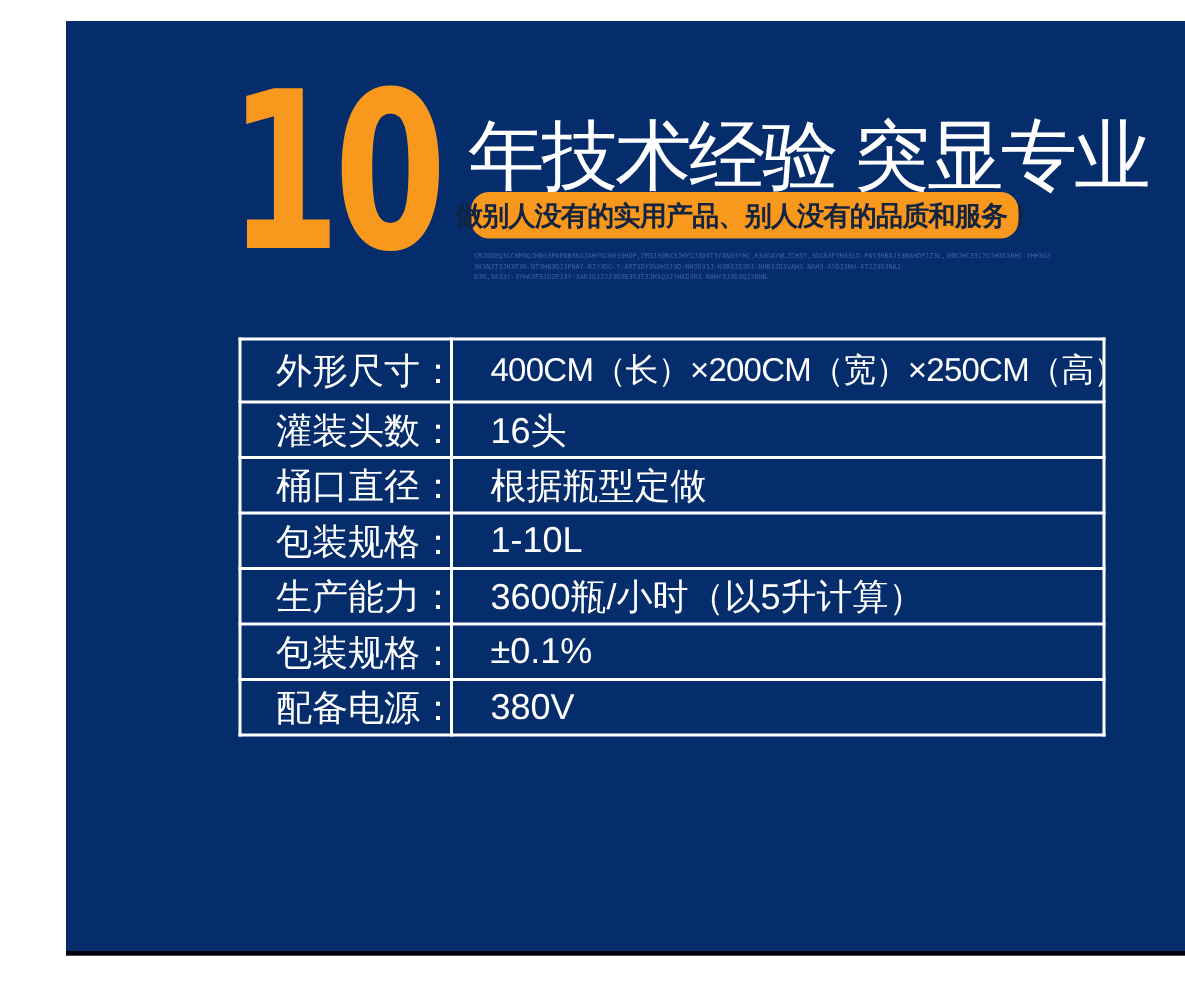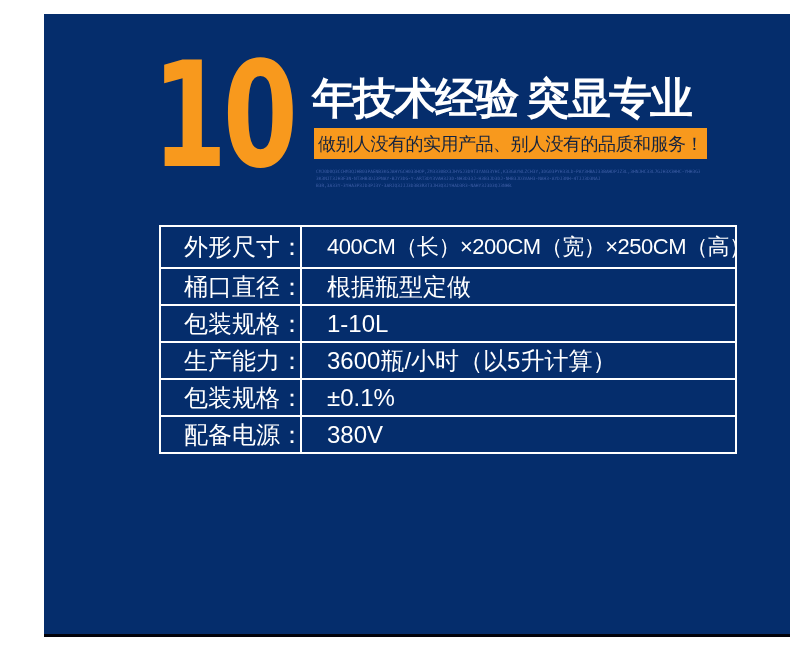--- a/index.html
+++ b/index.html
@@ -9,25 +9,25 @@
   *{margin:0;padding:0;box-sizing:border-box}
   html,body{width:790px;height:662px;background:#fff;overflow:hidden;
     font-family:"Liberation Sans",sans-serif;}
   .panel{position:absolute;top:14px;left:15px;width:790px;height:623px;
     background:var(--navy);border-bottom:3px solid var(--rule);margin-left:29px;}
   .big-number{position:absolute;left:108px;top:28px;
     font-family:"DejaVu Sans",sans-serif;font-size:146px;line-height:1;
     font-weight:900;color:var(--orange);letter-spacing:-6px;
     transform:scaleX(.74);transform-origin:left top;}
   .headline{position:absolute;left:268px;top:56px;color:var(--ink);
-    font-size:43px;font-weight:700;letter-spacing:-2px;white-space:nowrap;}
-  .banner{position:absolute;left:270px;top:114px;width:393px;height:31px;
+    font-size:51px;font-weight:400;letter-spacing:-2px;white-space:nowrap;}
+  .banner{position:absolute;left:270px;top:114px;width:365px;height:31px;
     background:var(--orange);color:var(--banner-ink);
     display:flex;align-items:center;justify-content:center;
-    font-size:18px;font-weight:400;letter-spacing:-.5px;white-space:nowrap;}
+    font-size:18px;font-weight:700;letter-spacing:-.5px;white-space:nowrap;border-radius:12px;}
   .fineprint{position:absolute;left:272px;top:154px;width:384px;
     color:var(--fineprint);font-family:"DejaVu Sans Mono",monospace;
     font-size:4.5px;line-height:7px;}
   .fineprint div{white-space:nowrap;overflow:hidden;}
   .fineprint div:nth-child(2){width:74%;}
   .fineprint div:nth-child(3){width:51%;}
   table.spec{position:absolute;left:115px;top:211px;width:578px;
     border-collapse:collapse;table-layout:fixed;}
   .spec td{border:2px solid #fff;color:var(--ink);font-size:24px;
     vertical-align:middle;white-space:nowrap;overflow:hidden;}
@@ -52,20 +52,24 @@
       <div>B3R,3A33Y-3YHA3P3JD3PJ3Y-3ARJQ3JJJ3D3B3R3T3JH3Q3JYHAD3R3-NAHY3J3D3QJ3NHBJ3D3Y3NAH3JD3C3JY</div>
     </div>
 
   <table class="spec">
     <tbody>
         <tr>
           <td class="label-cell">外形尺寸：</td>
           <td class="value-cell">400CM（长）×200CM（宽）×250CM（高）</td>
         </tr>
         <tr>
+          <td class="label-cell">灌装头数：</td>
+          <td class="value-cell">16头</td>
+        </tr>
+        <tr>
           <td class="label-cell">桶口直径：</td>
           <td class="value-cell">根据瓶型定做</td>
         </tr>
         <tr>
           <td class="label-cell">包装规格：</td>
           <td class="value-cell">1-10L</td>
         </tr>
         <tr>
           <td class="label-cell">生产能力：</td>
           <td class="value-cell">3600瓶/小时（以5升计算）</td>

